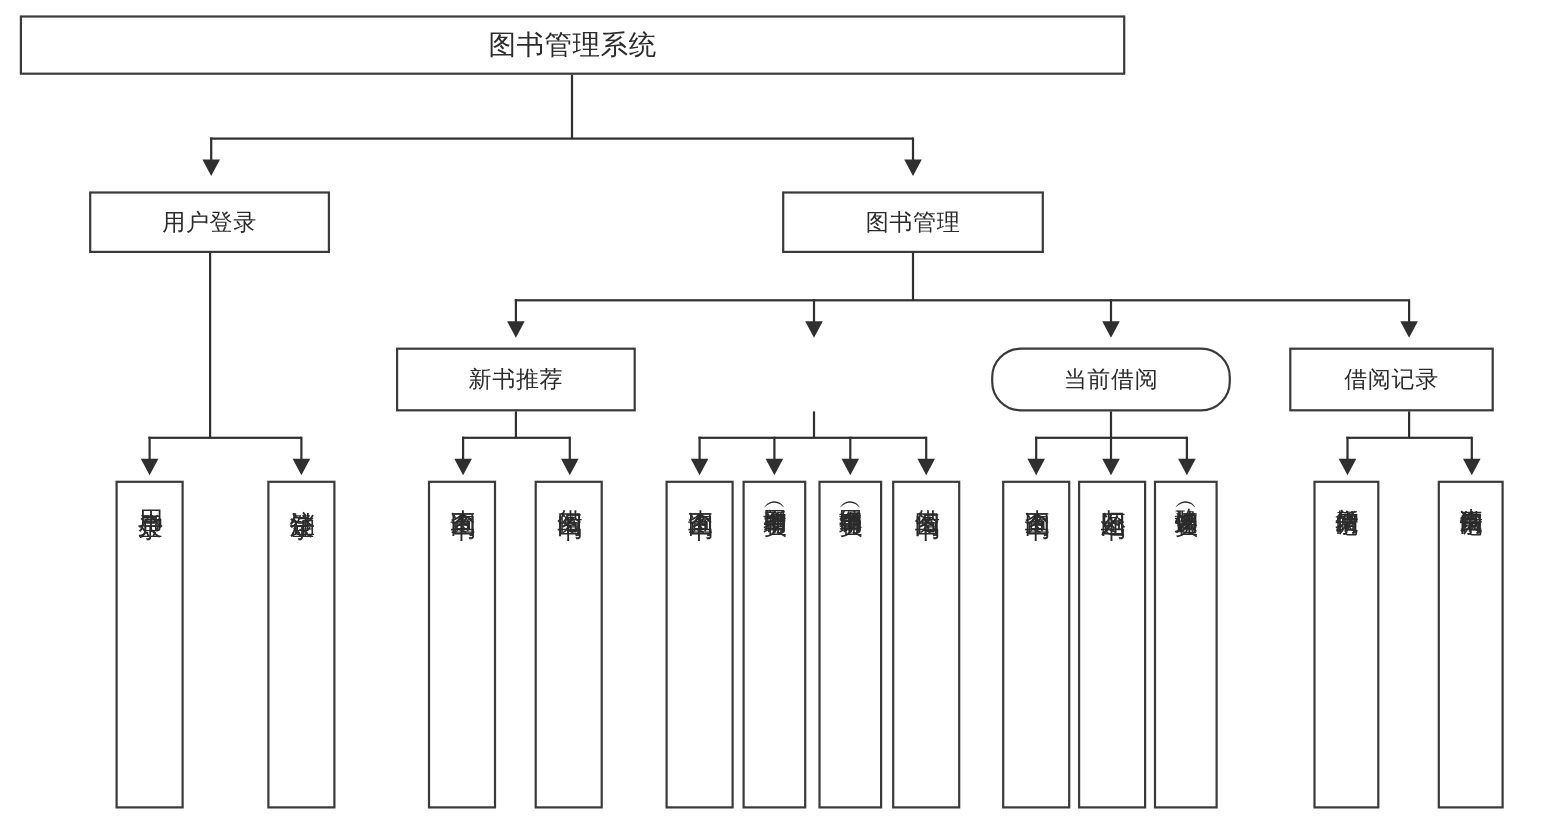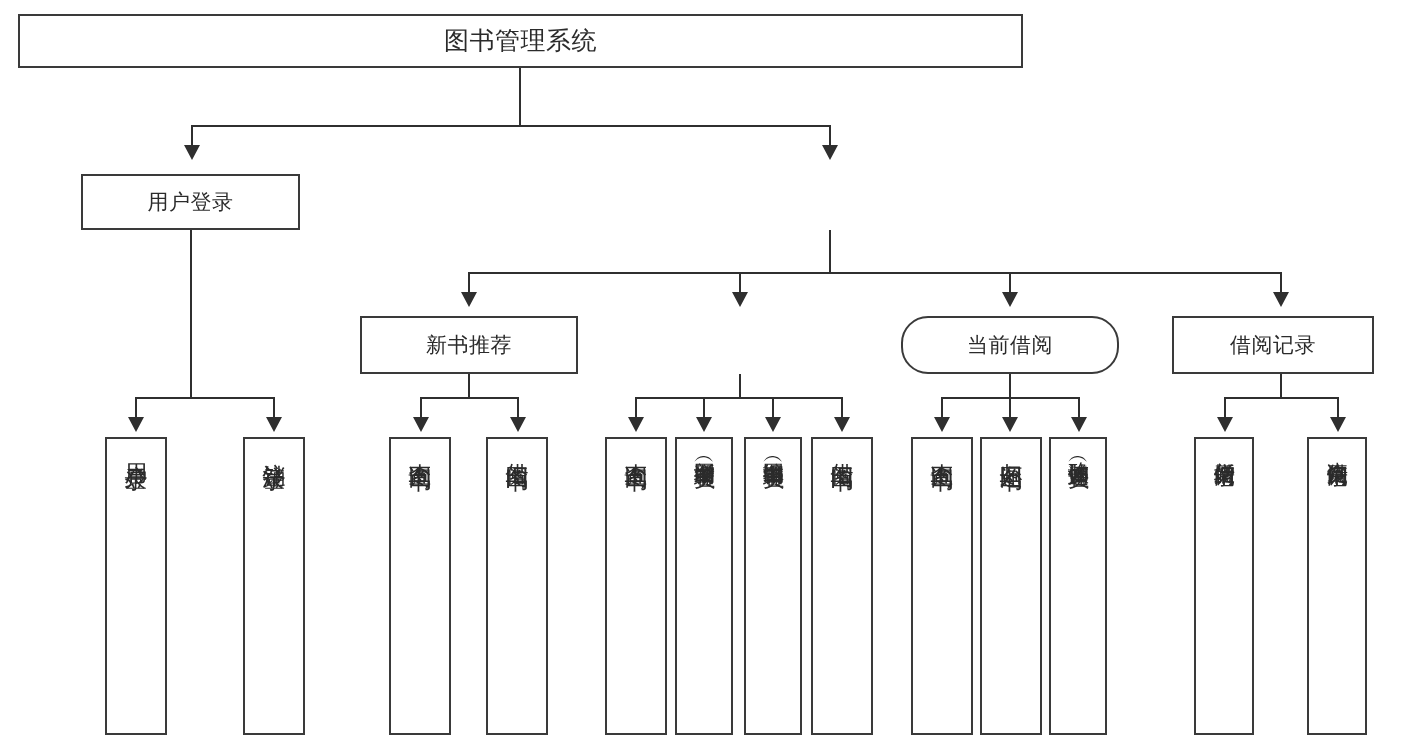--- a/index.html
+++ b/index.html
@@ -85,20 +85,23 @@
 
   <div class="hline" style="left:191px;top:125px;width:639px;"></div>
 
   <div class="vline" style="left:191px;top:125px;height:22px;"></div>
   <div class="arrow" style="left:184px;top:145px;"></div>
   <div class="vline" style="left:829px;top:125px;height:22px;"></div>
   <div class="arrow" style="left:822px;top:145px;"></div>
 
   <div class="node horiz" style="left:81px;top:174px;width:219px;height:56px;">
     <span class="lbl">用户登录</span>
+  </div>
+  <div class="node horiz" style="left:711px;top:174px;width:238px;height:56px;">
+    <span class="lbl">图书管理</span>
   </div>
 
   <div class="vline" style="left:190px;top:230px;height:168px;"></div>
   <div class="hline" style="left:135px;top:397px;width:139px;"></div>
   <div class="vline" style="left:135px;top:397px;height:22px;"></div>
   <div class="arrow" style="left:128px;top:417px;"></div>
   <div class="vline" style="left:273px;top:397px;height:22px;"></div>
   <div class="arrow" style="left:266px;top:417px;"></div>
 
   <div class="node vert" style="left:105px;top:437px;width:62px;height:298px;">
@@ -118,21 +121,21 @@
   <div class="arrow" style="left:1002px;top:292px;"></div>
   <div class="vline" style="left:1280px;top:272px;height:22px;"></div>
   <div class="arrow" style="left:1273px;top:292px;"></div>
 
   <div class="node horiz" style="left:360px;top:316px;width:218px;height:58px;">
     <span class="lbl">新书推荐</span>
   </div>
   <div class="node horiz" style="left:901px;top:316px;width:218px;height:58px;border-radius:27px;">
     <span class="lbl">当前借阅</span>
   </div>
-  <div class="node horiz" style="left:1172px;top:316px;width:202px;height:58px;">
+  <div class="node horiz" style="left:1172px;top:316px;width:186px;height:58px;">
     <span class="lbl">借阅记录</span>
   </div>
 
   <div class="vline" style="left:468px;top:374px;height:24px;"></div>
   <div class="hline" style="left:420px;top:397px;width:98px;"></div>
   <div class="vline" style="left:420px;top:397px;height:22px;"></div>
   <div class="arrow" style="left:413px;top:417px;"></div>
   <div class="vline" style="left:517px;top:397px;height:22px;"></div>
   <div class="arrow" style="left:510px;top:417px;"></div>
 

